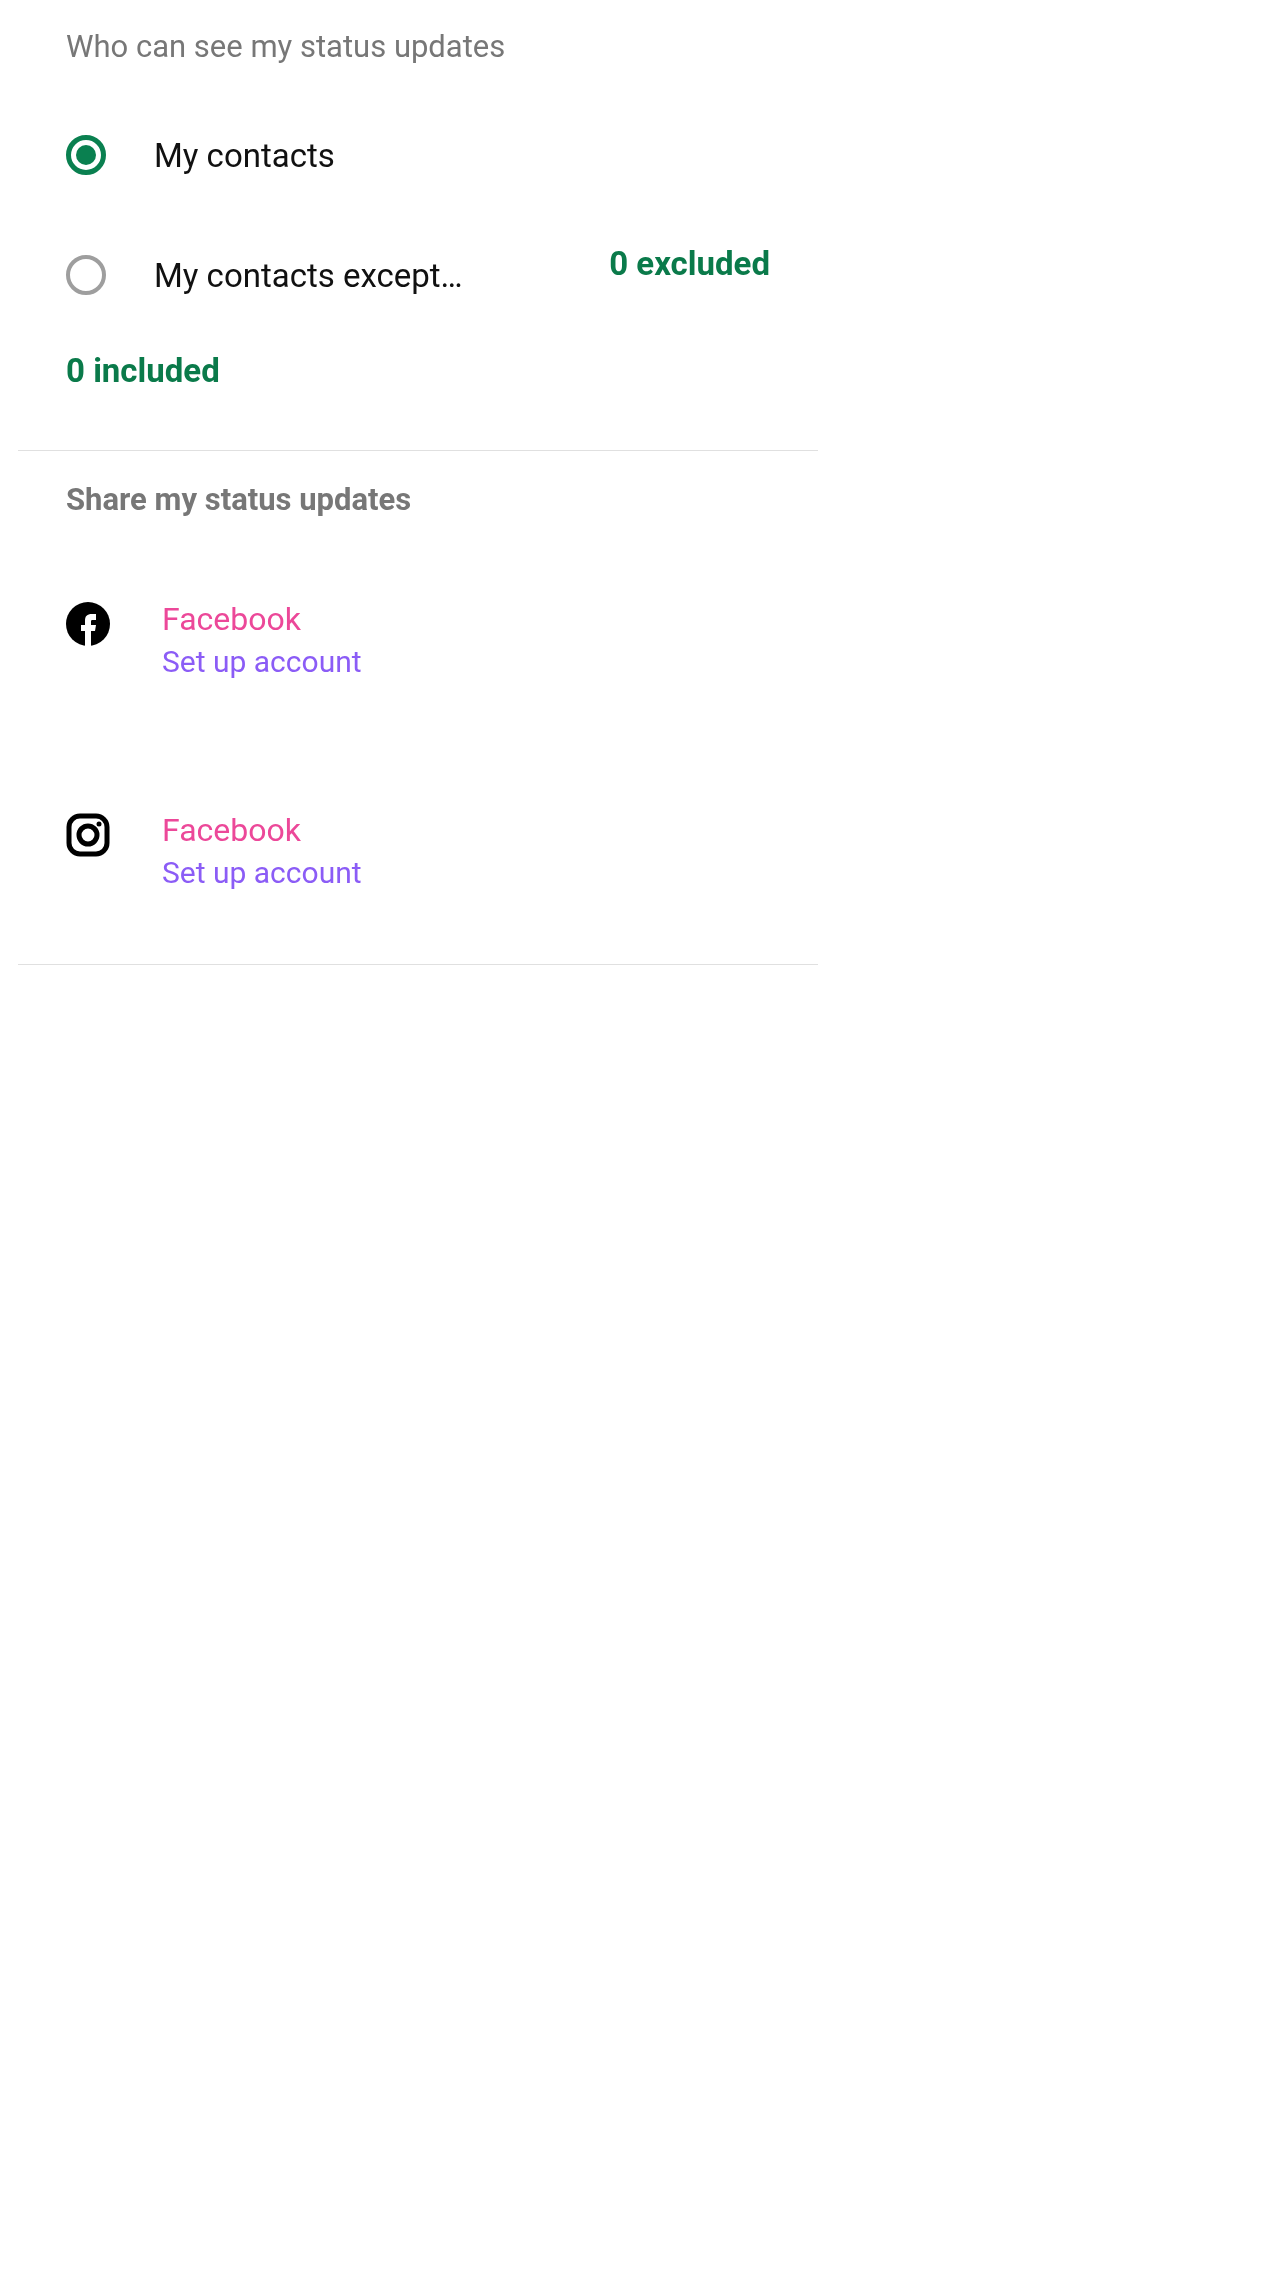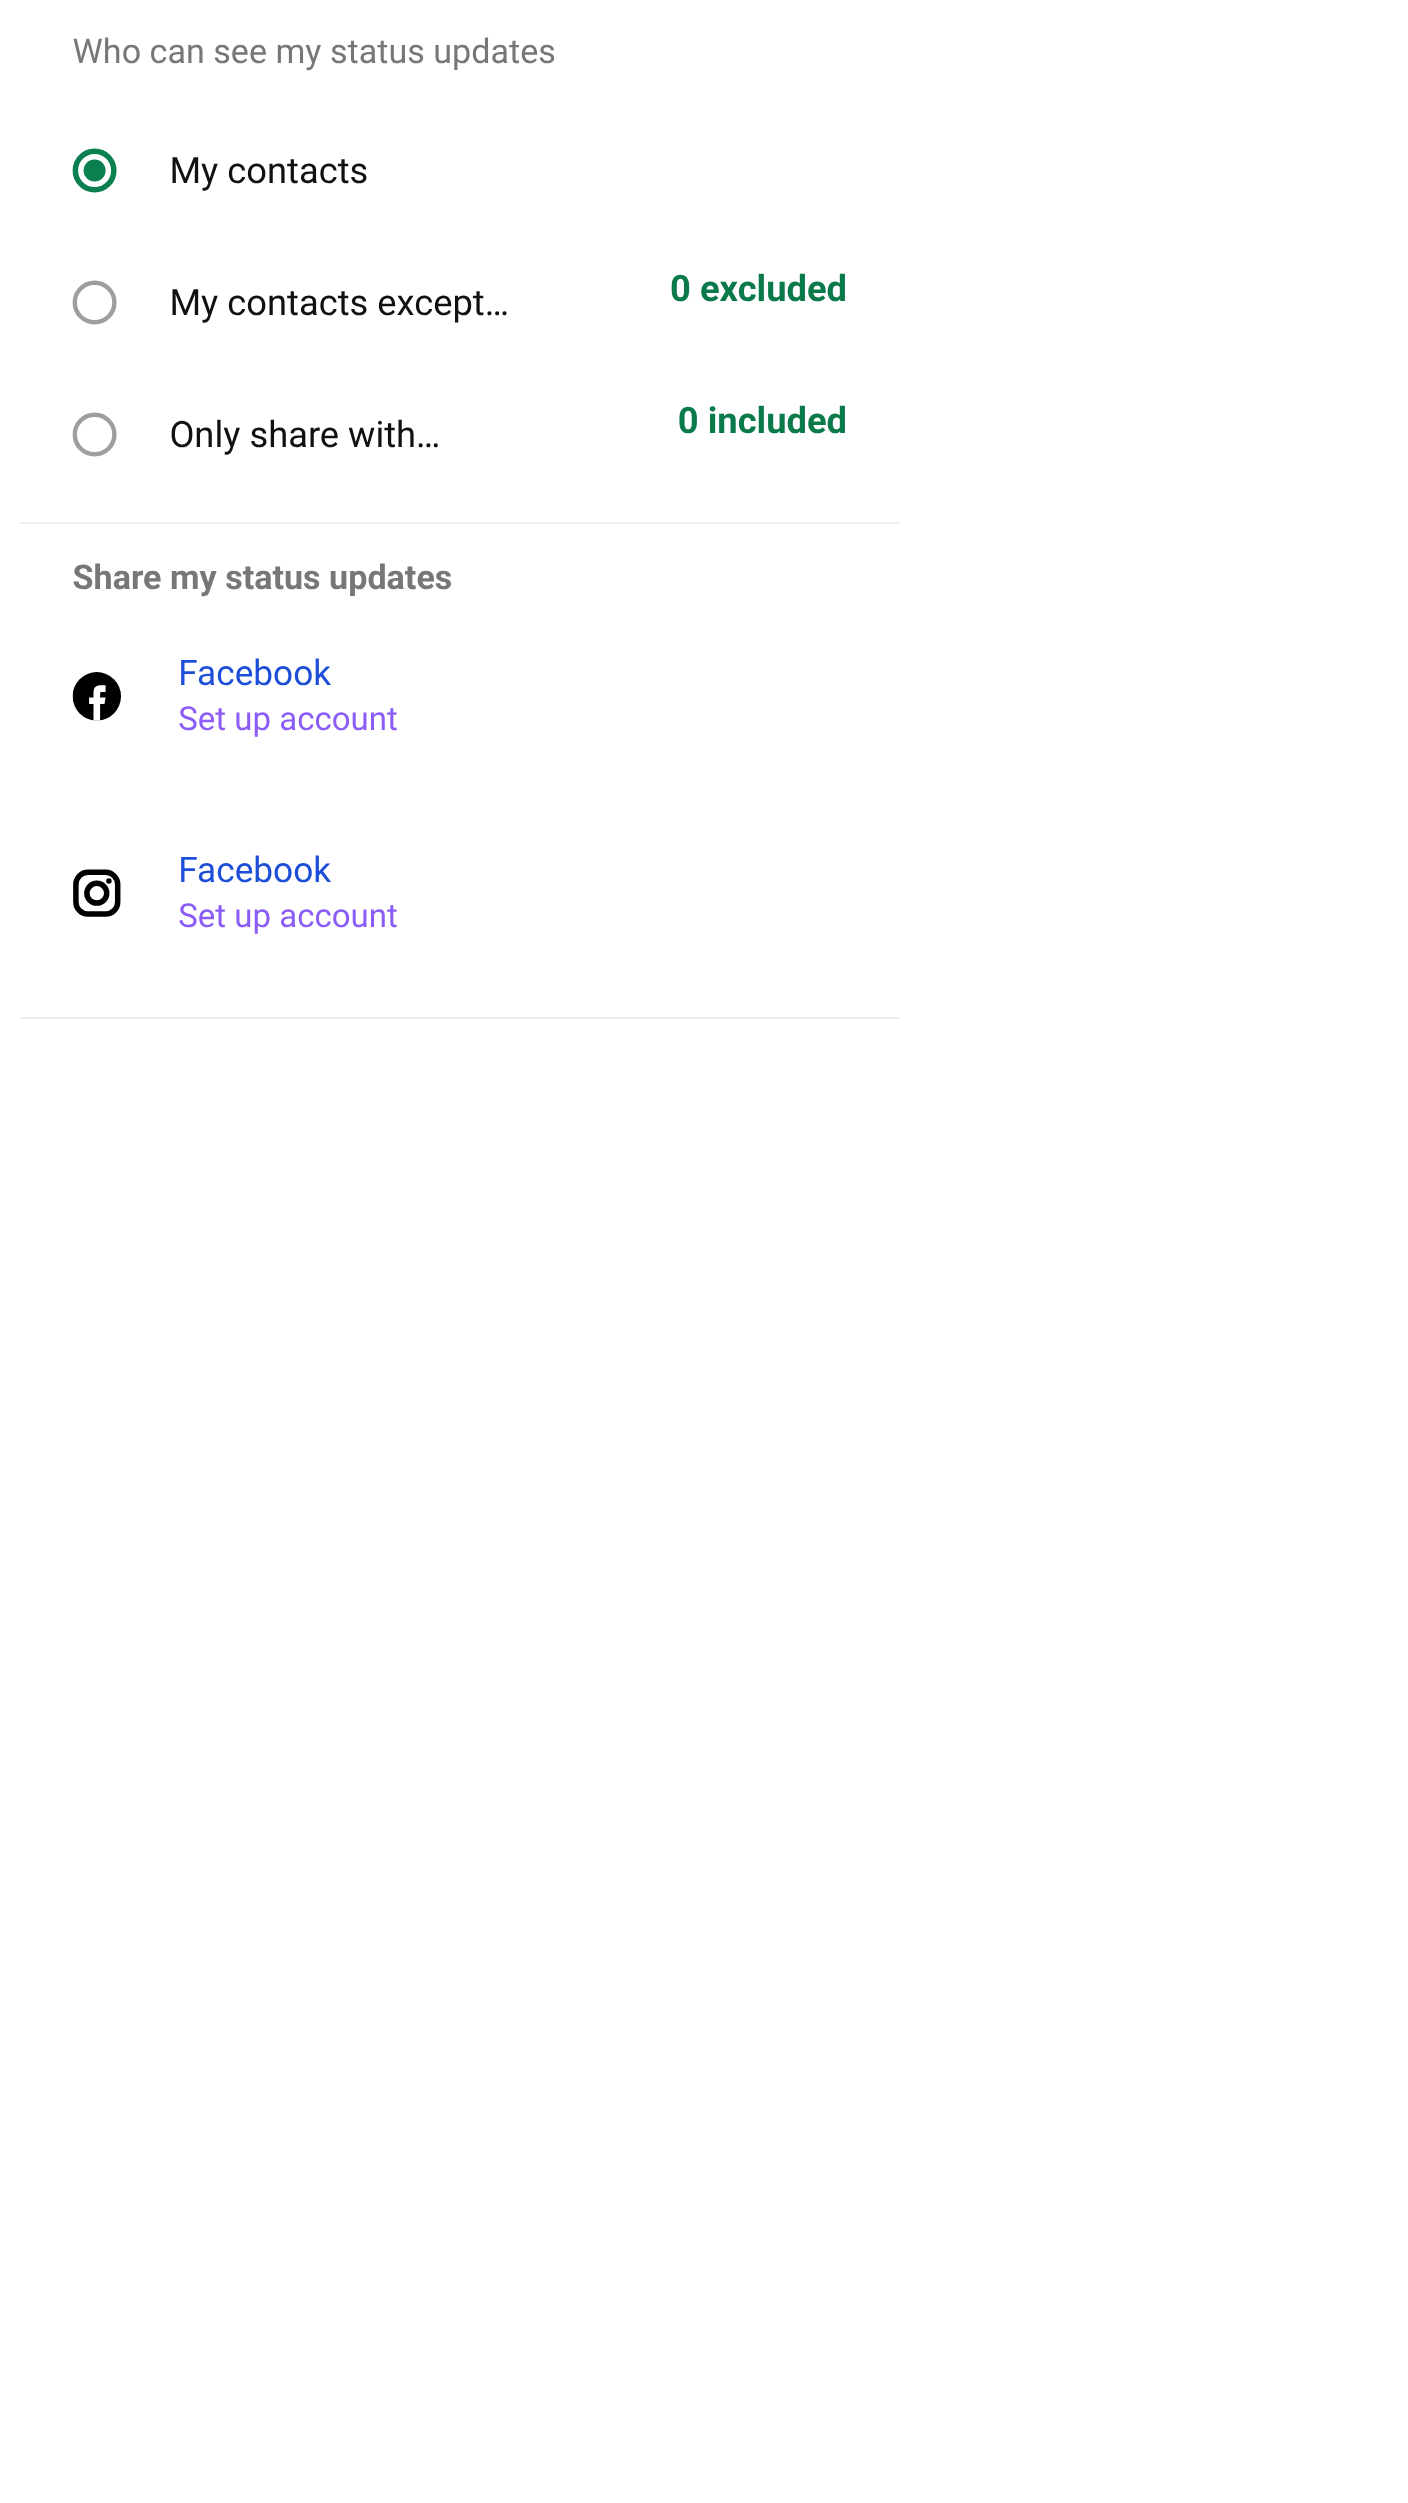--- a/index.html
+++ b/index.html
@@ -117,23 +117,24 @@
       justify-content: center;
     }
     
     .share-text {
       display: flex;
       flex-direction: column;
     }
     
     .share-title {
       font-size: 32px;
-      color: #1d4ed8;
+      color: #ec4899;
       font-weight: 400;
       margin-bottom: 6px;
+      margin-top: 32px;
     }
     
     .share-subtitle {
       font-size: 30px;
       color: #8b5cf6;
       font-weight: 400;
     }
     
     .footer-text {
       padding: 38px 48px;
@@ -160,24 +161,20 @@
 
   <div class="radio-option">
     <div class="radio-left">
       <div class="radio-button"></div>
       <div class="radio-label">My contacts except…</div>
     </div>
     <div class="radio-count">0 excluded</div>
   </div>
 
   <div class="radio-option">
-    <div class="radio-left">
-      <div class="radio-button"></div>
-      <div class="radio-label">Only share with…</div>
-    </div>
     <div class="radio-count">0 included</div>
   </div>
 
   <div class="divider"></div>
 
   <div class="share-section">
     <div class="section-header">Share my status updates</div>
 
     <div class="share-option">
       <div class="share-icon">

